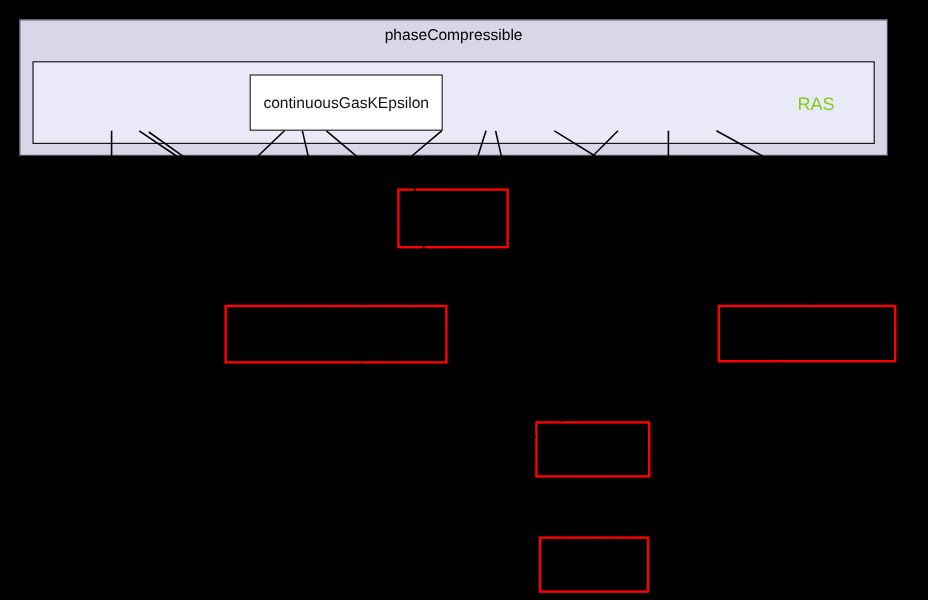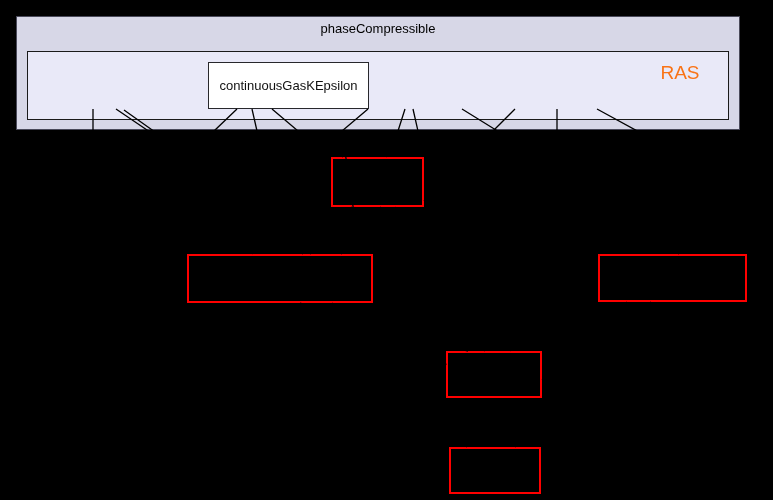--- a/index.html
+++ b/index.html
@@ -15,23 +15,23 @@
   }
   .cluster-inner {
     position:absolute; left:27px; top:51px; width:702px; height:69px;
     background:#e9e9f8; border:1.4px solid #1a1a1a;
   }
   .cluster-title {
     position:absolute; left:16px; top:21px; width:724px;
     text-align:center; font-size:13px; color:#000;
   }
   .inner-label {
-    position:absolute; left:637px; top:50px; width:86px; height:46px;
+    position:absolute; left:637px; top:64px; width:86px; height:46px;
     display:flex; align-items:center; justify-content:center;
-    font-size:19px; color:#f97316;
+    font-size:15px; color:#84cc16;
   }
   .node {
     position:absolute; background:#fff; border:1.4px solid #28282c;
     display:flex; align-items:center; justify-content:center;
     font-size:13px; color:#111; white-space:nowrap; z-index:2;
   }
   .rednode {
     position:absolute; background:transparent; border:2px solid #ff0000;
     z-index:1;
   }

